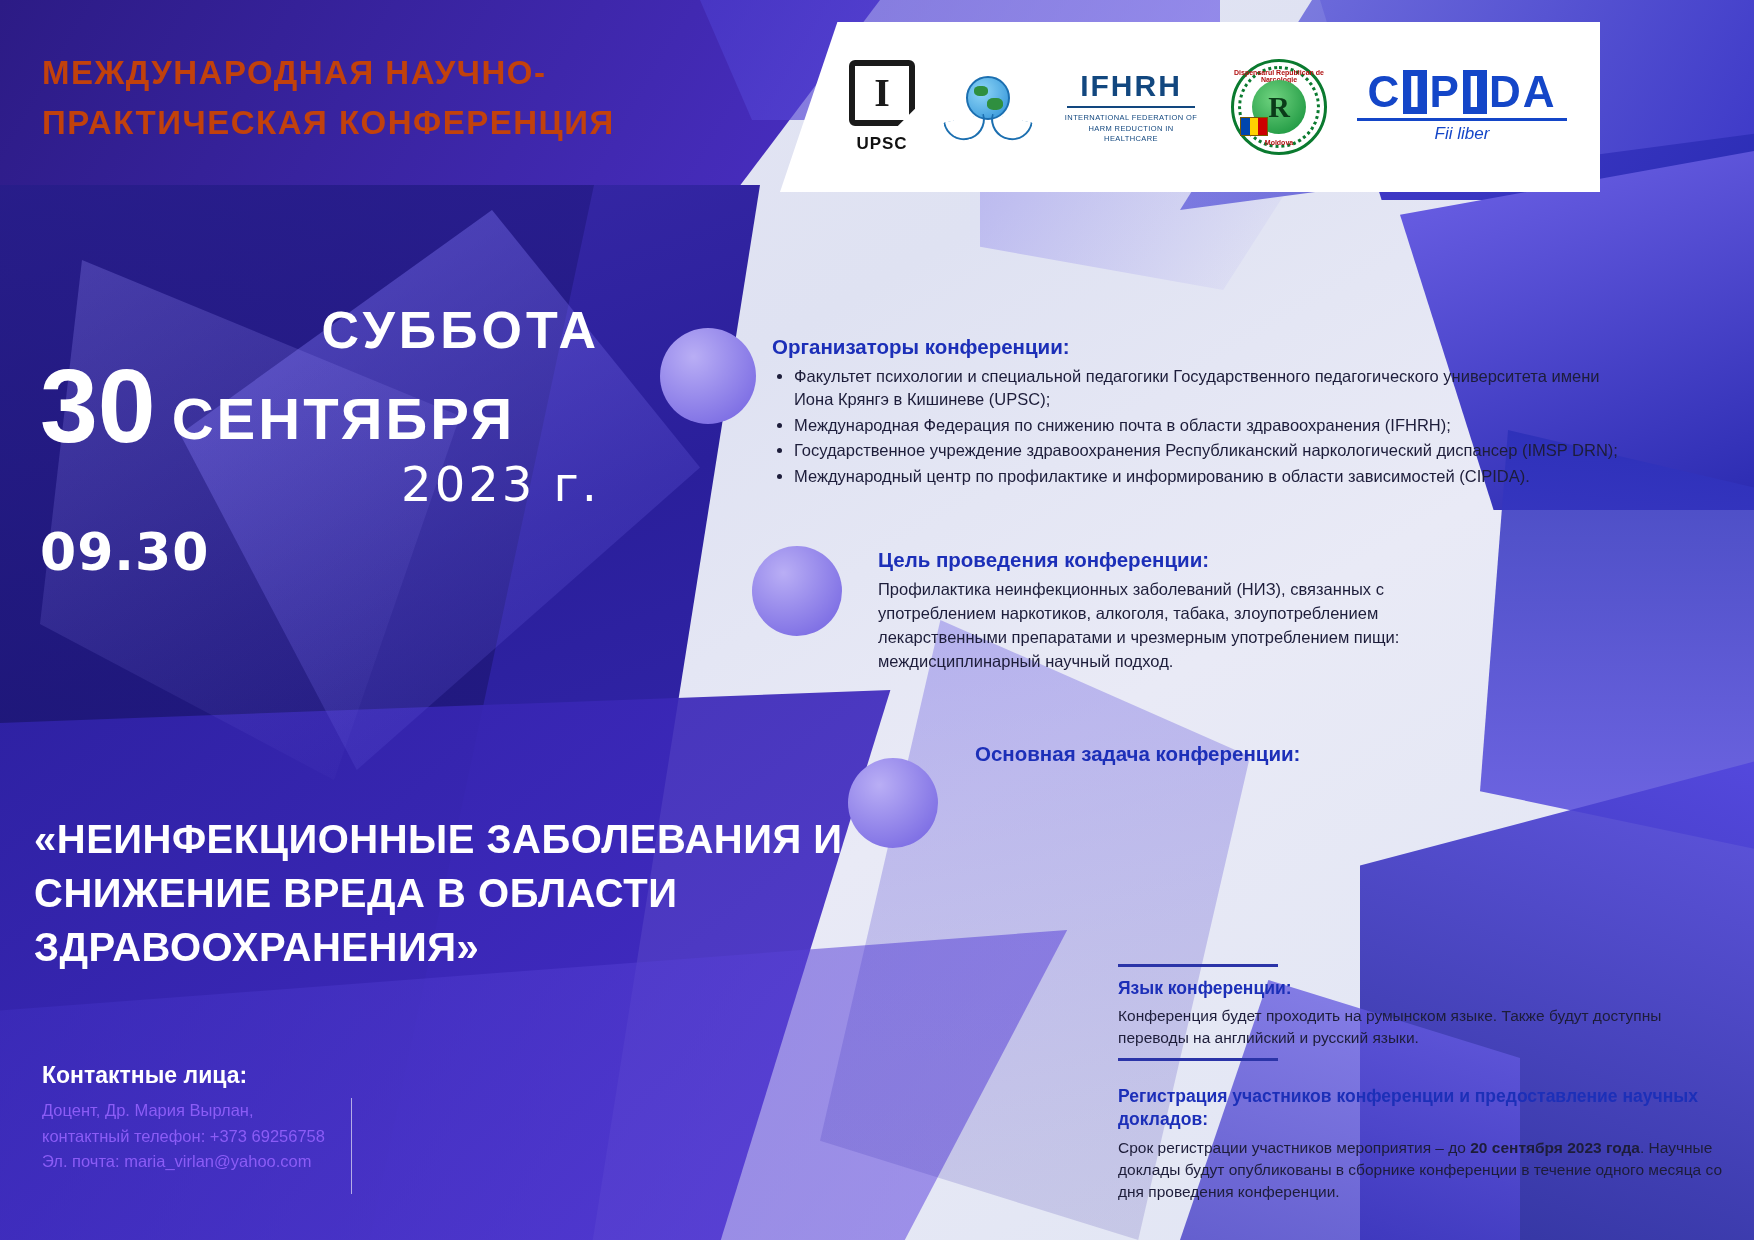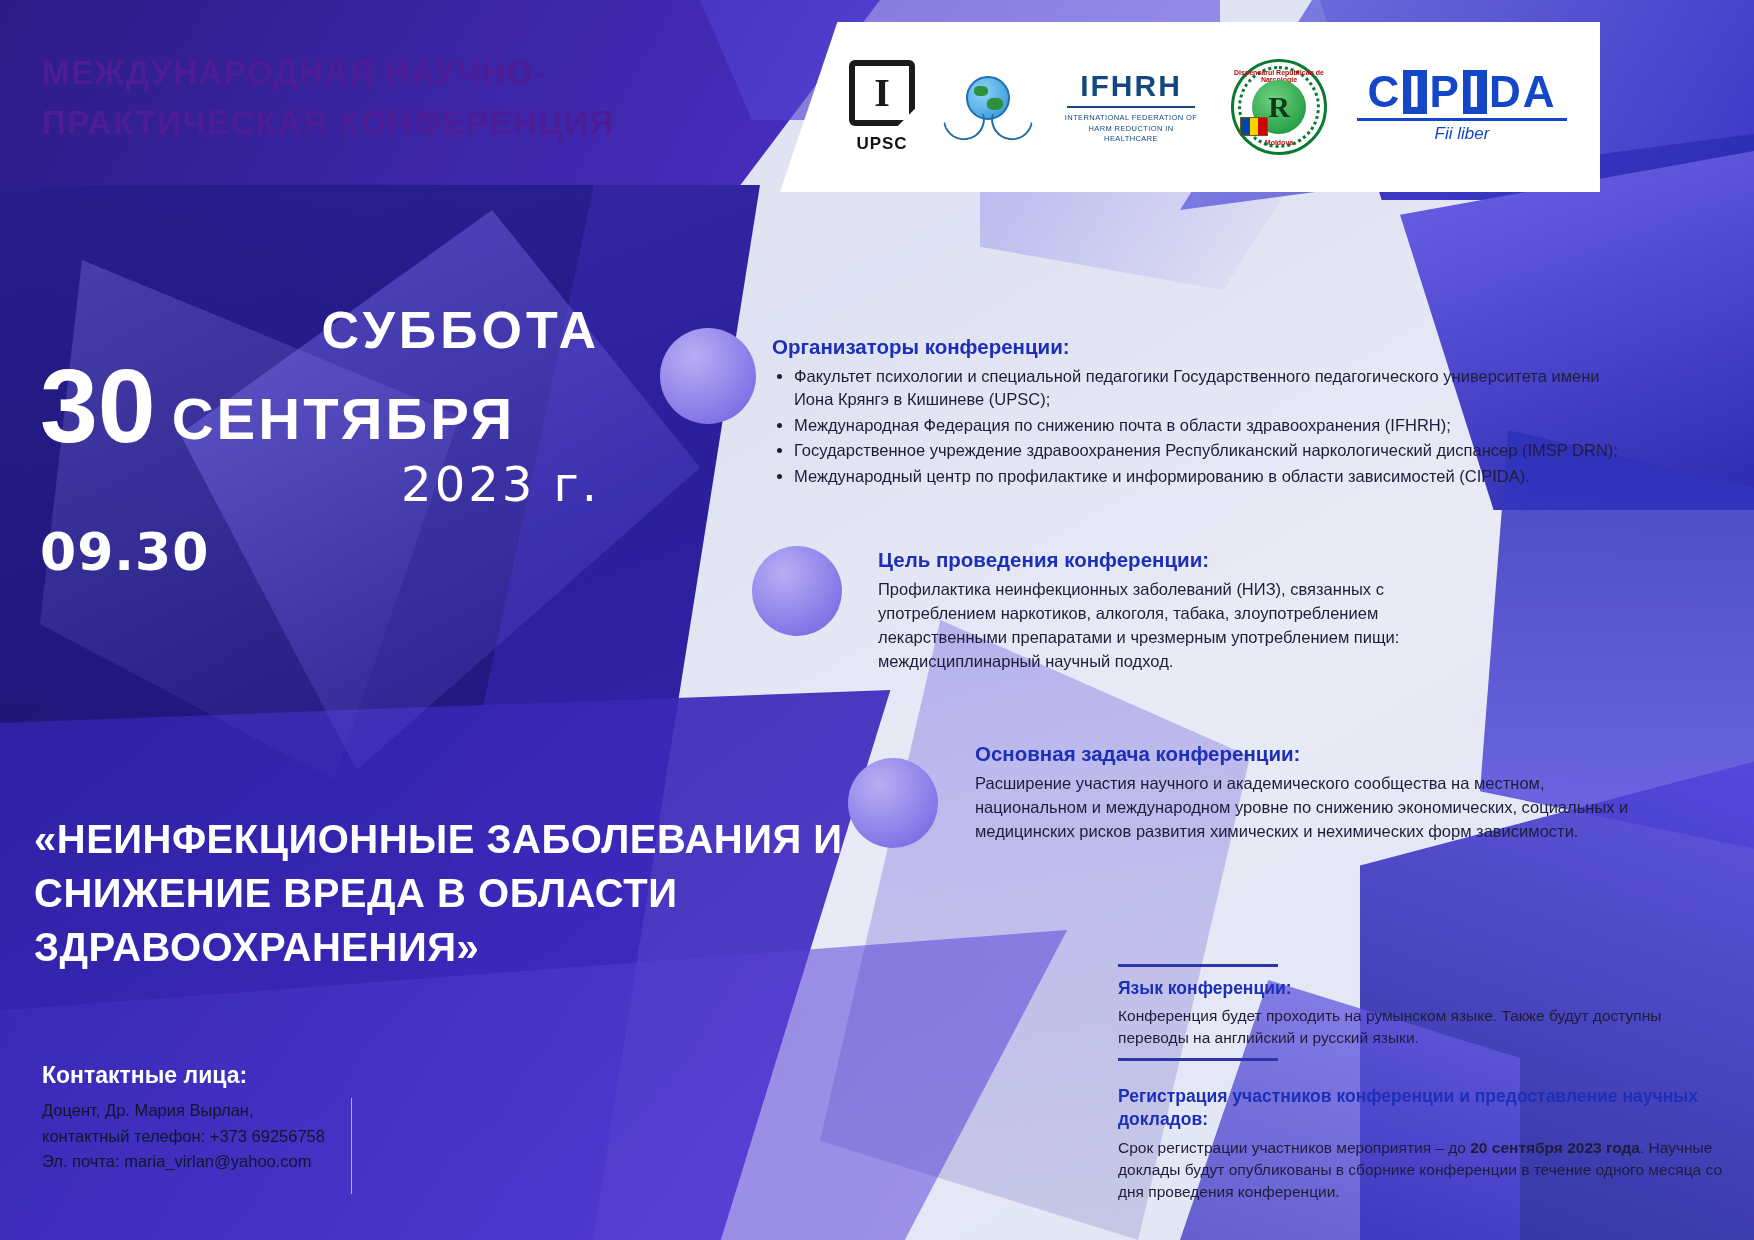--- a/index.html
+++ b/index.html
@@ -75,39 +75,39 @@
   .drn-bottom{bottom:6px;color:#b01010;}
 
   
   .cipida{display:flex;flex-direction:column;align-items:center;}
   .cipida-word{display:flex;align-items:center;font-size:44px;font-weight:bold;letter-spacing:2px;color:#1446c8;font-family:"Liberation Sans",sans-serif;line-height:1;}
   .cipida-word .box{background:#1446c8;color:#fff;padding:0 5px;margin:0 2px;}
   .cipida-rule{width:210px;height:3px;background:#1446c8;margin-top:4px;}
   .cipida-sub{font-size:17px;font-style:italic;color:#1446c8;margin-top:3px;}
 
   
-  .main-title{position:absolute;top:48px;left:42px;width:700px;color:#4c1d95;font-size:33px;font-weight:bold;
+  .main-title{position:absolute;top:48px;left:42px;width:700px;color:#c2410c;font-size:33px;font-weight:bold;
     line-height:1.5;letter-spacing:1.5px;text-transform:uppercase;}
 
   
   .date-block{position:absolute;top:280px;left:40px;width:620px;color:#fff;}
   .saturday{font-size:52px;font-weight:bold;letter-spacing:4px;text-align:right;width:560px;line-height:1;margin-top:24px;}
   .daymonth{display:flex;align-items:flex-end;justify-content:flex-start;margin-top:4px;}
   .day{font-size:104px;font-weight:bold;line-height:.9;}
   .month{font-size:58px;font-weight:bold;letter-spacing:3px;margin-left:16px;margin-bottom:2px;}
   .year{font-size:48px;letter-spacing:3px;text-align:right;width:560px;margin-top:2px;font-family:"DejaVu Sans",sans-serif;}
   .time{font-size:52px;font-weight:bold;margin-top:10px;letter-spacing:1px;font-family:"DejaVu Sans",sans-serif;}
 
   .venue{position:absolute;top:630px;left:40px;width:680px;color:#fff;font-size:27px;font-weight:bold;line-height:1.35;}
 
   .conf-theme{position:absolute;top:812px;left:34px;width:1000px;color:#fff;font-size:40px;font-weight:bold;
     line-height:1.35;letter-spacing:.5px;}
 
   .contacts-title{position:absolute;top:1062px;left:42px;color:#fff;font-size:23px;font-weight:bold;}
-  .contact-col-1{position:absolute;top:1098px;left:42px;width:310px;color:#0f172a;font-size:16.5px;line-height:1.55;
+  .contact-col-1{position:absolute;top:1098px;left:42px;width:310px;color:#8b5cf6;font-size:16.5px;line-height:1.55;
     border-right:1px solid rgba(255,255,255,.6);padding-right:14px;box-sizing:border-box;min-height:96px;}
   .contact-col-2{position:absolute;top:1086px;left:394px;width:520px;color:#fff;font-size:16.5px;line-height:1.55;}
 
   
   .bubble{position:absolute;border-radius:50%;background:radial-gradient(circle at 35% 30%,#b9aef5,#6f5fe0);}
   .b1{top:328px;left:660px;width:96px;height:96px;}
   .b2{top:546px;left:752px;width:90px;height:90px;}
   .b3{top:758px;left:848px;width:90px;height:90px;}
 
   .sec{position:absolute;color:#1a1a7a;}
@@ -238,21 +238,20 @@
     </ul>
   </div>
 
   <div class="sec sec-goal">
     <h3>Цель проведения конференции:</h3>
     <p>Профилактика неинфекционных заболеваний (НИЗ), связанных с употреблением наркотиков, алкоголя, табака, злоупотреблением лекарственными препаратами и чрезмерным употреблением пищи: междисциплинарный научный подход.</p>
   </div>
 
   <div class="sec sec-task">
     <h3>Основная задача конференции:</h3>
-    <p>Расширение участия научного и академического сообщества на местном, национальном и международном уровне по снижению экономических, социальных и медицинских рисков развития химических и нехимических форм зависимости.</p>
   </div>
 
   <div class="rule r1"></div>
   <div class="sec sec-lang">
     <h3>Язык конференции:</h3>
     <p>Конференция будет проходить на румынском языке. Также будут доступны переводы на английский и русский языки.</p>
   </div>
 
   <div class="rule r2"></div>
   <div class="sec sec-reg">

